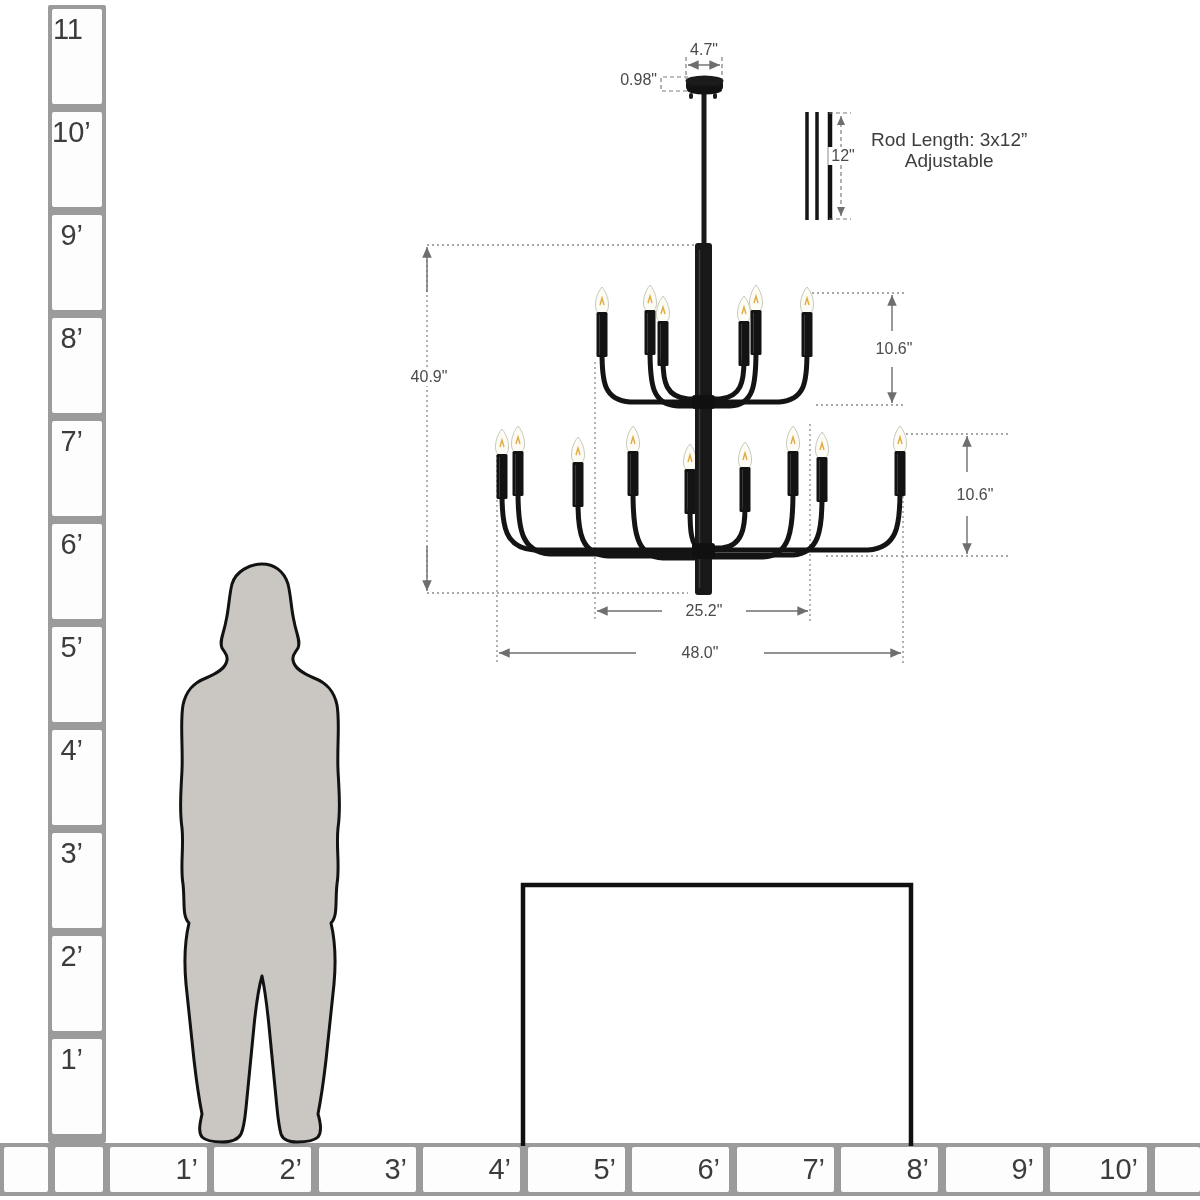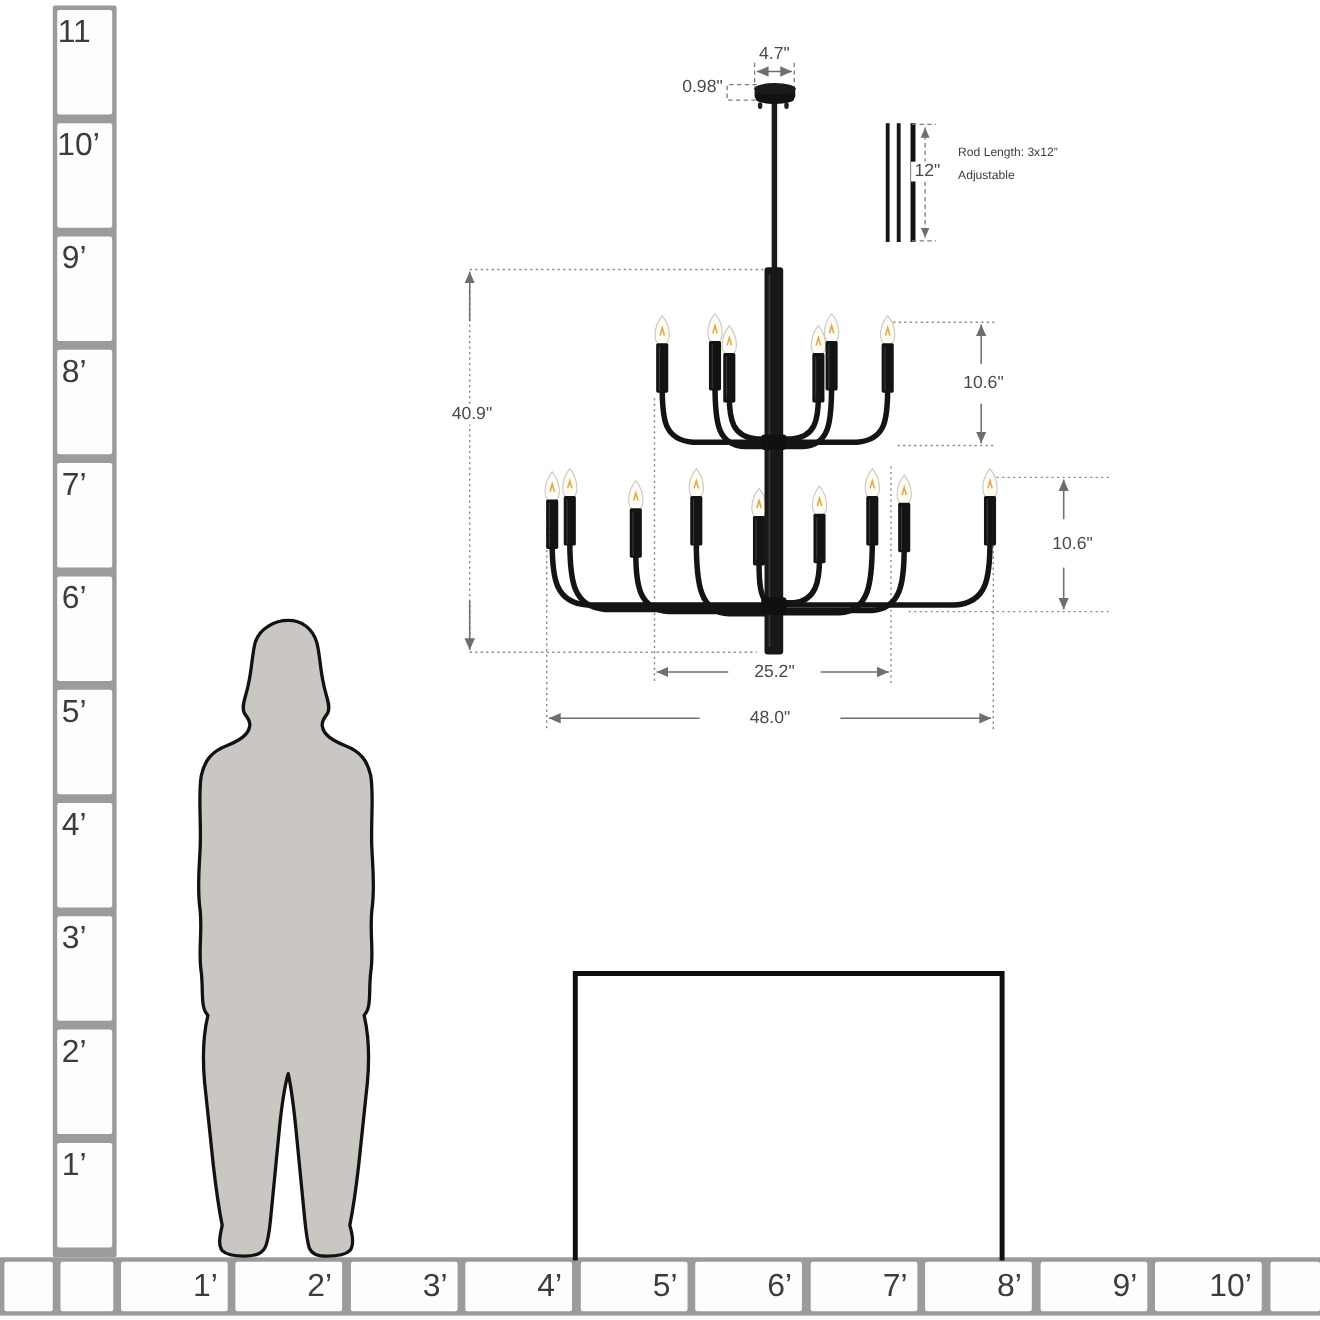--- a/index.html
+++ b/index.html
@@ -3,36 +3,36 @@
 <meta charset="utf-8">
 <style>
   html,body{margin:0;padding:0;background:#ffffff;}
   .scene{
     position:relative;width:1200px;height:1200px;background:#ffffff;
     overflow:hidden;font-family:"Liberation Sans",sans-serif;
   }
   
   .vruler{position:absolute;left:48px;top:5px;width:58px;height:1138px;background:#9b9b9b;border-radius:2px;}
   .vruler .cell{position:absolute;left:4px;width:50px;height:95px;background:#fdfdfd;border-radius:2px;box-sizing:border-box;}
-  .vruler .cell span{display:block;text-align:center;padding:4px 19px 0 0;font-size:29px;color:#3c3c3c;}
+  .vruler .cell span{display:block;text-align:right;padding:4px 19px 0 0;font-size:29px;color:#3c3c3c;}
   .hruler{position:absolute;left:0;top:1143px;width:1200px;height:53px;background:#9b9b9b;}
   .hruler .cell{position:absolute;top:4px;height:45px;background:#fdfdfd;border-radius:2px;box-sizing:border-box;}
   .hruler .cell span{display:block;text-align:right;padding-right:9px;line-height:44px;font-size:29px;color:#3c3c3c;}
   
   svg.layer{position:absolute;left:0;top:0;}
   .dot{stroke:#8a8a8a;stroke-width:1.3;stroke-dasharray:2 3;fill:none;}
   .dsh{stroke:#7d7d7d;stroke-width:1.2;stroke-dasharray:4 3;fill:none;}
   .dim{stroke:#6e6e6e;stroke-width:1.4;fill:none;}
   .arm{stroke:#141414;stroke-width:5;fill:none;stroke-linecap:round;}
   
   .lbl{position:absolute;color:#4a4a4a;font-size:16px;white-space:nowrap;z-index:5;}
   .lbl.bg{background:#ffffff;padding:0 3px;}
   .lbl.cx{transform:translateX(-50%);}
   .lbl.rx{transform:translateX(-100%);}
-  .note{position:absolute;left:871px;top:129px;font-size:11px;line-height:21px;color:#3d3d3d;z-index:5;}
+  .note{position:absolute;left:871px;top:129px;font-size:19px;line-height:21px;color:#3d3d3d;z-index:5;text-align:center;}
 </style>
 </head>
 <body>
 
 <div class="scene">
 
   <div class="vruler">
     <div class="cell" style="top:4px">
         <span>11</span>
       </div>

